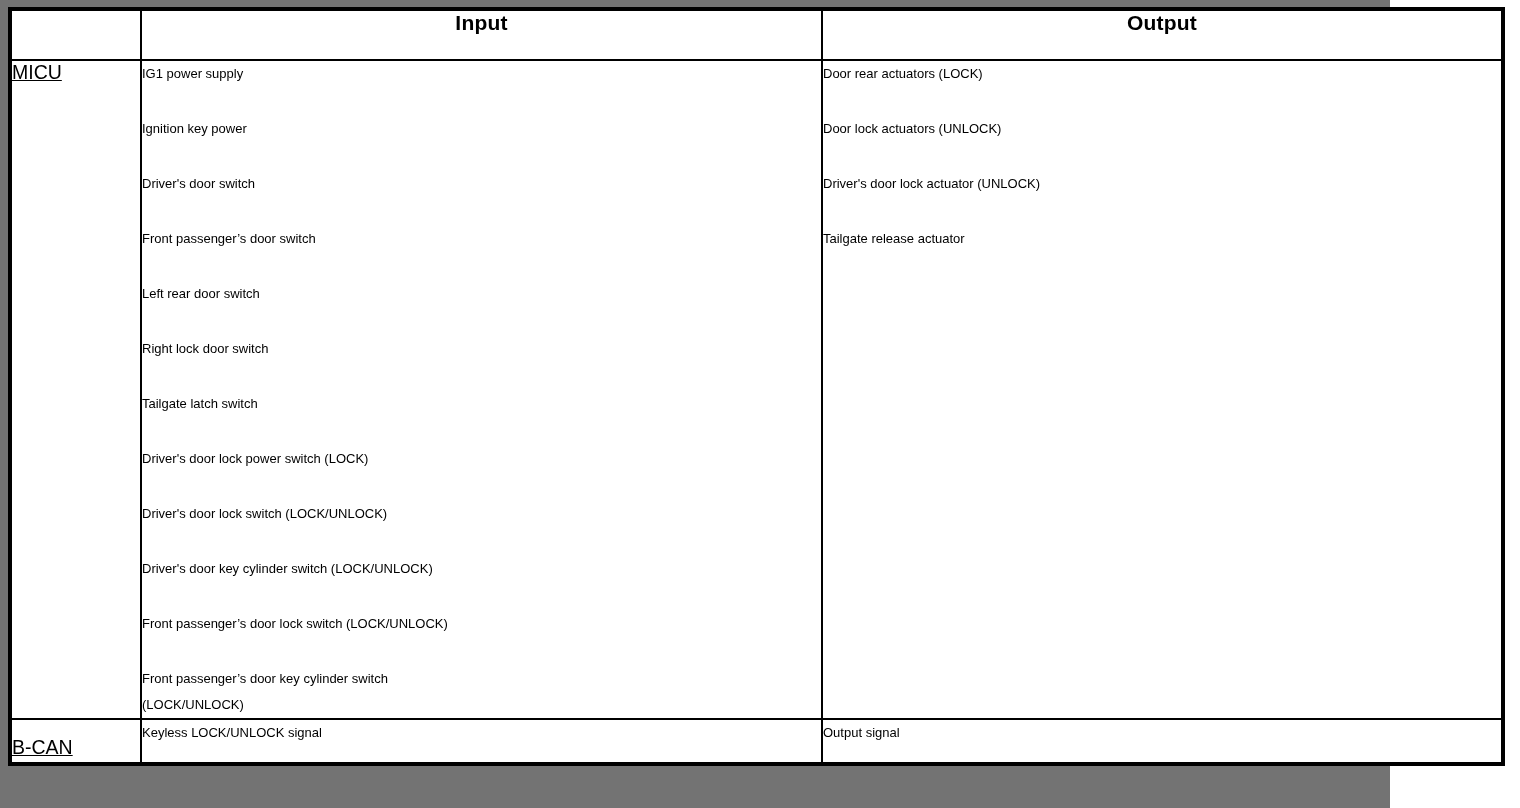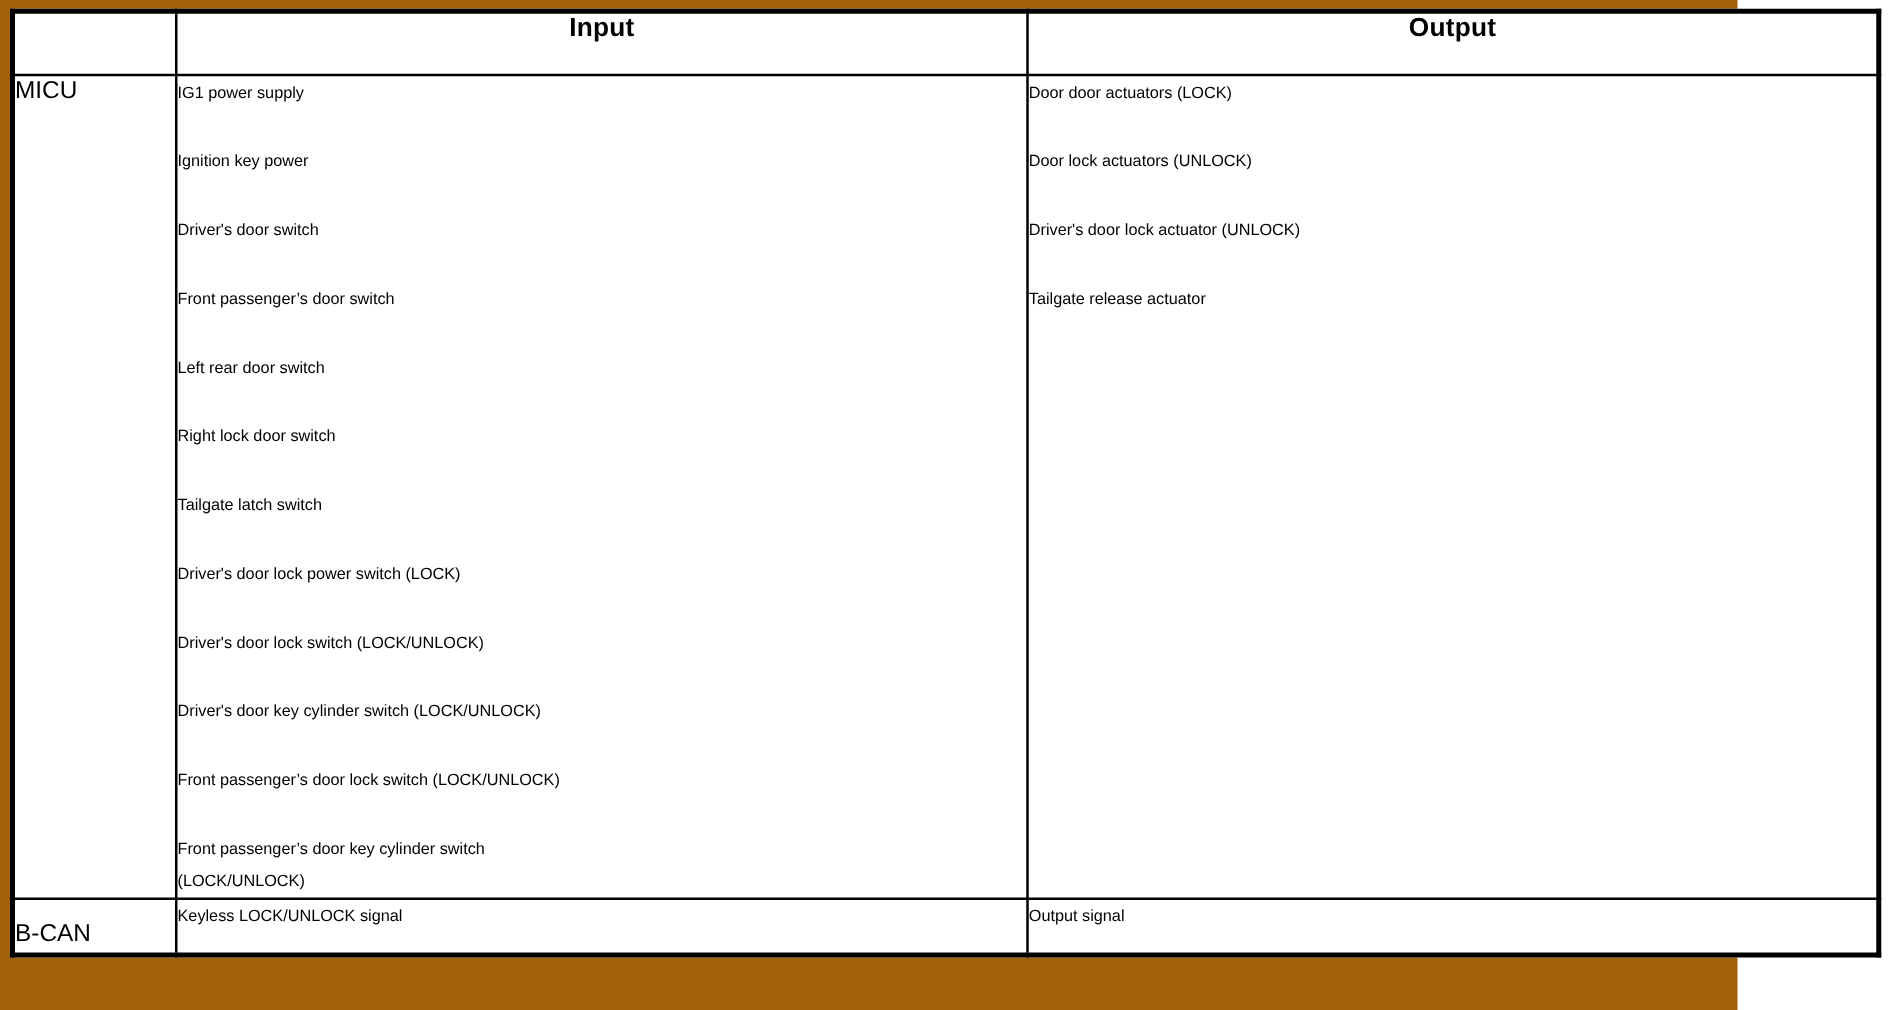--- a/index.html
+++ b/index.html
@@ -11,21 +11,21 @@
     width: 1520px;
     height: 808px;
     font-family: "Liberation Sans", sans-serif;
     color: #000000;
     overflow: hidden;
   }
   #page {
     position: relative;
     width: 1390px;
     height: 808px;
-    background: #a16207;
+    background: #737373;
   }
   table.spec-table {
     position: absolute;
     left: 8px;
     top: 7px;
     width: 1497px;
     border-collapse: collapse;
     table-layout: fixed;
     background: #ffffff;
     border: 4px solid #000000;
@@ -56,20 +56,21 @@
     letter-spacing: 0.2px;
   }
   .hdr-blank {
     height: 48px;
   }
 
   .module-cell {
     font-size: 19.5px;
     padding: 14px 0 0 8px;
     white-space: nowrap;
+    text-decoration: underline;
   }
   .module-cell.bcan {
     padding-top: 16px;
   }
 
   .list-cell {
     padding: 10px 10px 14px 11px;
   }
   .list-cell.bcan-cell {
     padding-top: 0;
@@ -126,21 +127,21 @@
             <li>Driver's door lock power switch (LOCK)</li>
             <li>Driver's door lock switch (LOCK/UNLOCK)</li>
             <li>Driver's door key cylinder switch (LOCK/UNLOCK)</li>
             <li>Front passenger’s door lock switch (LOCK/UNLOCK)</li>
             <li>Front passenger’s door key cylinder switch
 (LOCK/UNLOCK)</li>
           </ul>
         </td>
         <td class="list-cell">
           <ul class="entry-list">
-            <li>Door door actuators (LOCK)</li>
+            <li>Door rear actuators (LOCK)</li>
             <li>Door lock actuators (UNLOCK)</li>
             <li>Driver's door lock actuator (UNLOCK)</li>
             <li>Tailgate release actuator</li>
           </ul>
         </td>
       </tr>
 
       <tr>
         <td class="module-cell bcan">B-CAN</td>
         <td class="list-cell bcan-cell">

